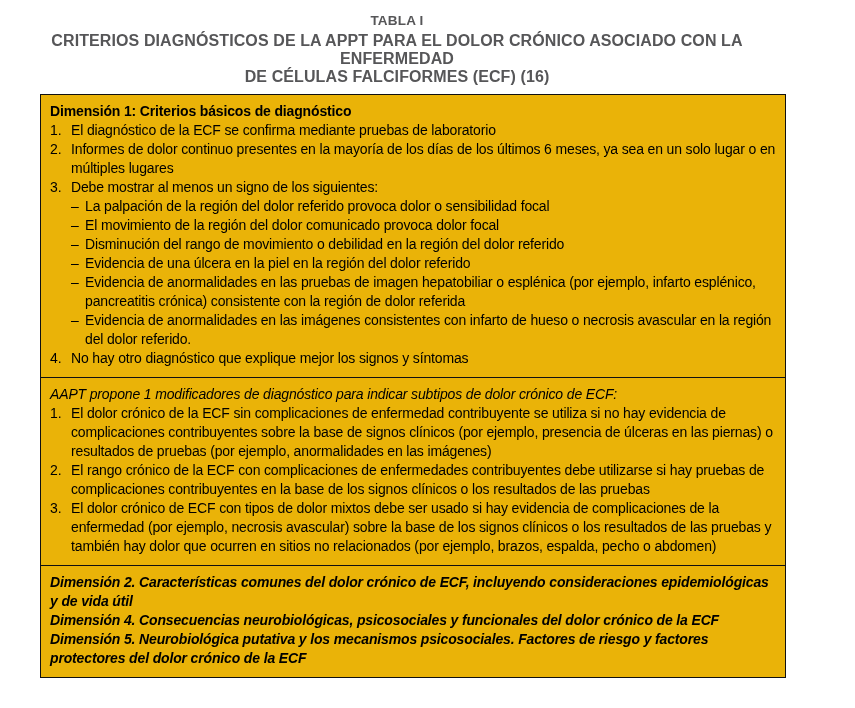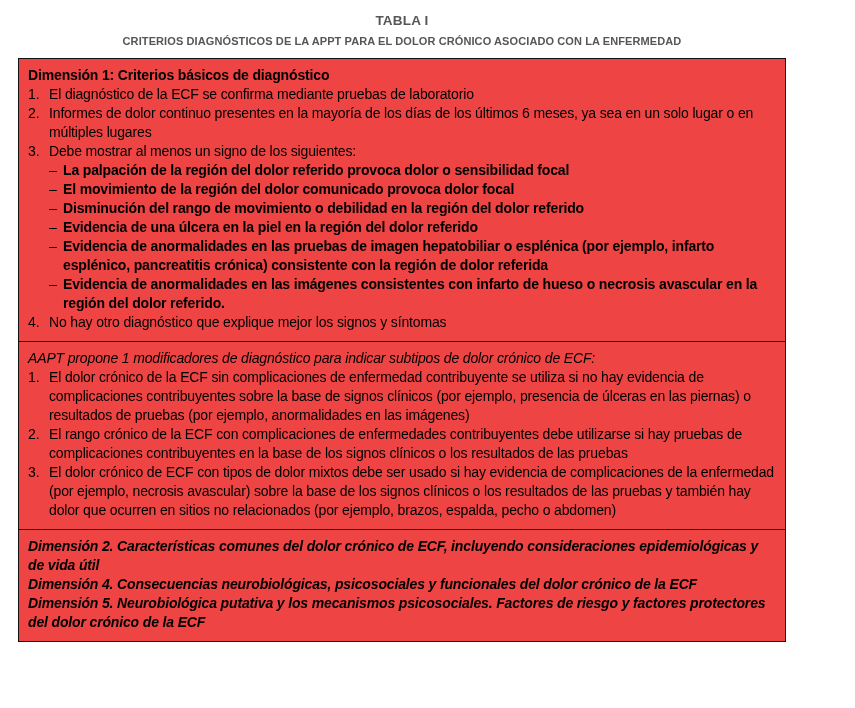--- a/index.html
+++ b/index.html
@@ -1,72 +1,74 @@
 <!DOCTYPE html>
 <html style="--caption_text: #565658; --border: #111111; --text: #000000;"><head>
 <meta charset="utf-8">
 <style>
   * { box-sizing: border-box; }
   html, body { margin: 0; padding: 0; background: #ffffff; }
   .page {
     width: 793px;
     min-height: 708px;
-    padding: 13px 7px 10px 18px;
+    padding: 13px 7px 10px 8px;
     font-family: "Liberation Sans", sans-serif;
     color: var(--text, #000000);
     background: #ffffff;
   }
   .caption {
     text-align: center;
     color: var(--caption_text, #565658);
     margin-bottom: 8px;
   }
   .caption-label {
     font-size: 13.5px;
     font-weight: bold;
     letter-spacing: 0.2px;
     margin-bottom: 4px;
   }
   .caption-title {
-    font-size: 11px;
+    font-size: 16px;
     font-weight: bold;
     line-height: 18px;
     letter-spacing: 0.1px;
   }
   .table-box {
     border: 1.5px solid var(--border, #111111);
-    background: #ef4444;
+    background: #eab308;
+    margin-left: 32px;
   }
   .tsection {
     padding: 7px 9px 9px 9px;
     border-bottom: 1.5px solid var(--border, #111111);
     font-size: 14px;
     line-height: 19px;
     letter-spacing: -0.15px;
   }
   .tsection:last-child { border-bottom: none; font-style: italic; }
   .heading { margin: 0; font-weight: bold; }
   .intro   { margin: 0; font-style: italic; }
   .li   { display: flex; }
   .li .num { flex: 0 0 21px; }
   .li .txt { flex: 1; }
   .sublist { margin-left: 21px; }
   .sub  { display: flex; }
   .sub .marker { flex: 0 0 14px; }
-  .sub .txt { flex: 1; font-weight: bold; }
+  .sub .txt { flex: 1; }
   .boldline { margin: 0; font-weight: bold; }
 </style>
 </head>
 <body>
 
 <div class="page">
 
   <div class="caption">
     <div class="caption-label">TABLA I</div>
     <div class="caption-title">CRITERIOS DIAGNÓSTICOS DE LA APPT PARA EL DOLOR CRÓNICO ASOCIADO CON LA ENFERMEDAD</div>
+    <div class="caption-title">DE CÉLULAS FALCIFORMES (ECF) (16)</div>
   </div>
 
   <div class="table-box">
 
     <section class="tsection">
       <p class="heading">Dimensión 1: Criterios básicos de diagnóstico</p>
 
       <div class="li">
         <span class="num">1.</span>
         <span class="txt">El diagnóstico de la ECF se confirma mediante pruebas de laboratorio</span>

